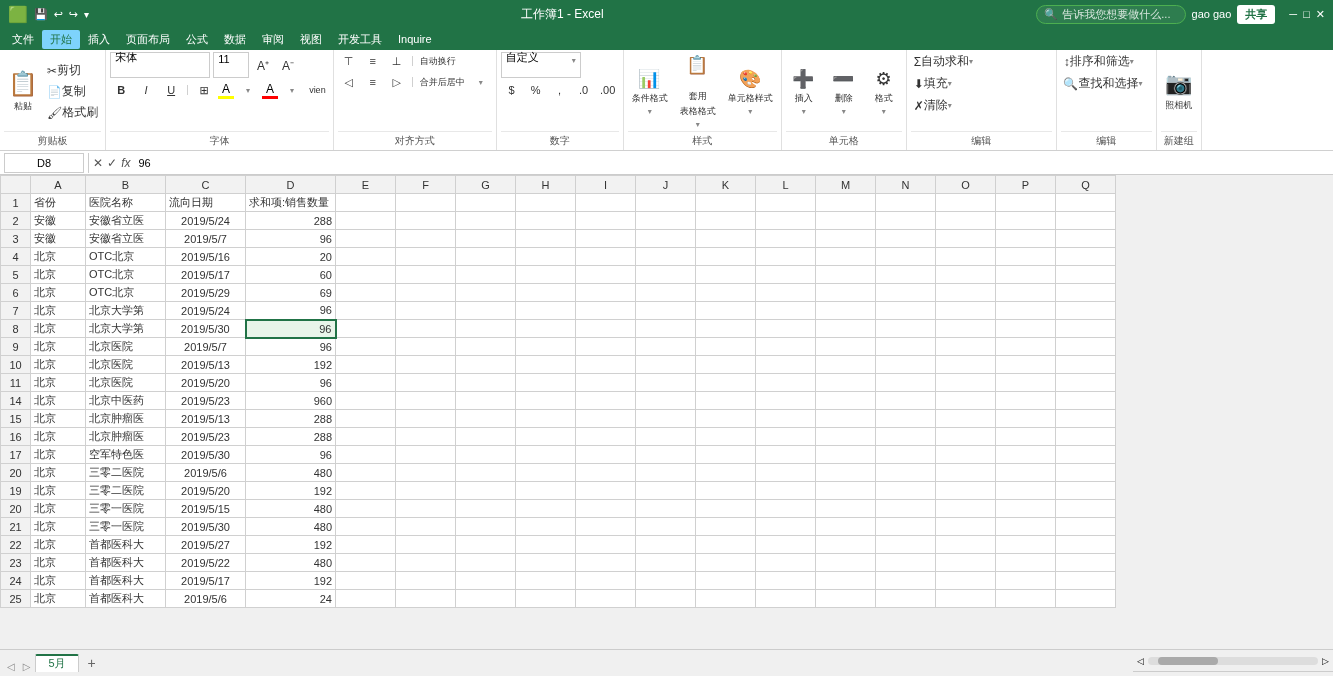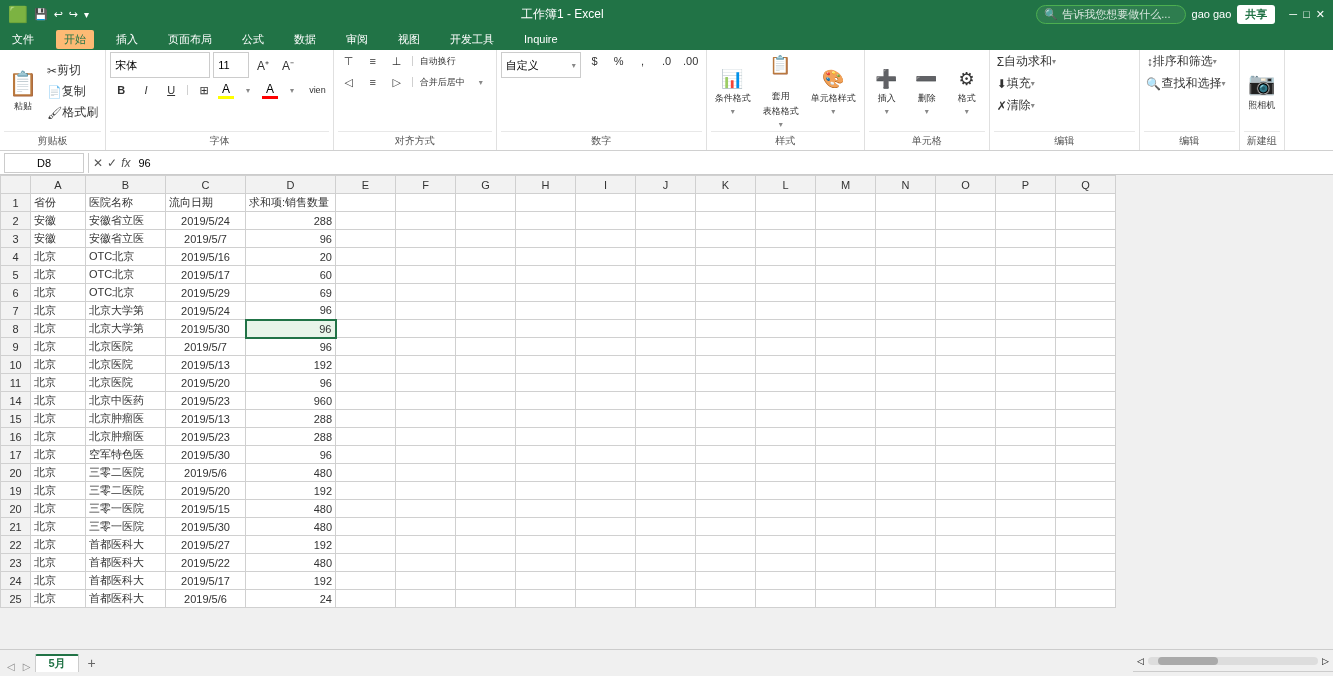--- a/index.html
+++ b/index.html
@@ -19,30 +19,30 @@
     .title-bar-center { font-size: 12px; }
     .title-bar-right { display: flex; align-items: center; gap: 8px; font-size: 11px; }
 
     
     .menu-bar {
       height: 22px;
       background: #217346;
       display: flex;
       align-items: center;
       padding: 0 4px;
-      gap: 14px;
+      gap: 0;
     }
     .menu-item {
       color: white;
       font-size: 11px;
       padding: 2px 8px;
       cursor: pointer;
       border-radius: 2px;
     }
-    .menu-item.active { background: #fdba74; color: #217346; }
+    .menu-item.active { background: #7dd3fc; color: #217346; }
 
     .tb-btn-small {
       display: flex;
       align-items: center;
       justify-content: center;
       padding: 1px 3px;
       cursor: pointer;
       border-radius: 2px;
       font-size: 11px;
       color: #333;
@@ -51,21 +51,21 @@
     }
 
     
     .font-box {
       border: 1px solid #ccc;
       height: 20px;
       font-size: 11px;
       padding: 12px 4px;
       background: white;
       display: flex;
-      align-items: center;
+      align-items: flex-end;
       cursor: text;
     }
     .font-name-box { width: 100px; }
     .font-size-box { width: 36px; }
 
     
     .formula-bar {
       height: 24px;
       background: white;
       border-bottom: 1px solid #ccc;
@@ -173,21 +173,21 @@
       cursor: pointer;
       display: flex;
       align-items: center;
       border-radius: 2px 2px 0 0;
       color: #333;
     }
 
     .sheet-tab.active {
       background: white;
       border-top: 2px solid #217346;
-      font-weight: bold;
+      font-weight: normal;
       color: #217346;
     }
 
     .sheet-tab-add {
       height: 18px;
       width: 22px;
       display: flex;
       align-items: center;
       justify-content: center;
       font-size: 14px;
@@ -447,21 +447,21 @@
         <div class="tb-btn-small" style="font-size:9px;">合并后居中</div>
         <div class="tb-btn-small">
             <span class="chevron">▾</span>
           </div>
       </div>
     </div>
     <div class="rg-bottom">对齐方式</div>
   </div>
 
   <div class="rg" style="min-width:90px;">
-    <div class="rg-top" style="flex-direction:row;align-items:flex-start;gap:3px;">
+    <div class="rg-top" style="flex-direction:column;align-items:flex-start;gap:3px;">
       <div style="display:flex;align-items:center;gap:2px;">
         <div class="font-box" style="width:80px;">
           <span>自定义</span>
           <span class="chevron" style="margin-left:auto;">▾</span>
         </div>
       </div>
       <div style="display:flex;align-items:center;gap:2px;">
         <div class="tb-btn-small">$</div>
         <div class="tb-btn-small">%</div>
         <div class="tb-btn-small">,</div>

